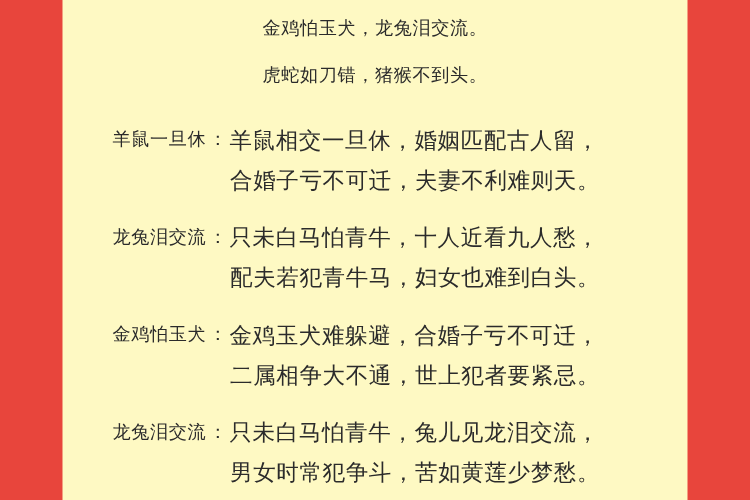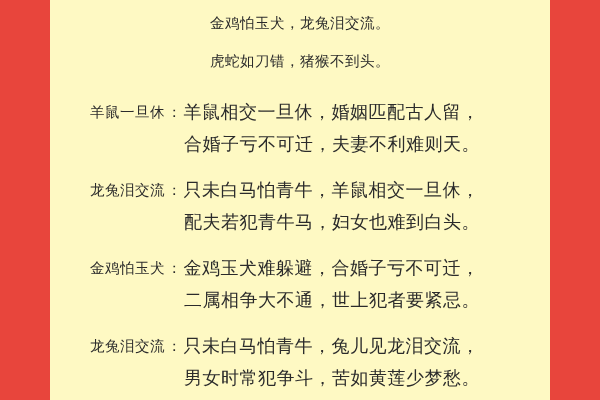--- a/index.html
+++ b/index.html
@@ -116,21 +116,21 @@
           </div>
           <div class="entry-row second">
             <span class="entry-text">合婚子亏不可迁，夫妻不利难则天。</span>
           </div>
         </div>
 
         <div class="entry">
           <div class="entry-row first">
             <span class="entry-title">龙兔泪交流</span>
             <span class="entry-colon">：</span>
-            <span class="entry-text">只未白马怕青牛，羊鼠相交一旦休，</span>
+            <span class="entry-text">只未白马怕青牛，十人近看九人愁，</span>
           </div>
           <div class="entry-row second">
             <span class="entry-text">配夫若犯青牛马，妇女也难到白头。</span>
           </div>
         </div>
 
         <div class="entry">
           <div class="entry-row first">
             <span class="entry-title">金鸡怕玉犬</span>
             <span class="entry-colon">：</span>

